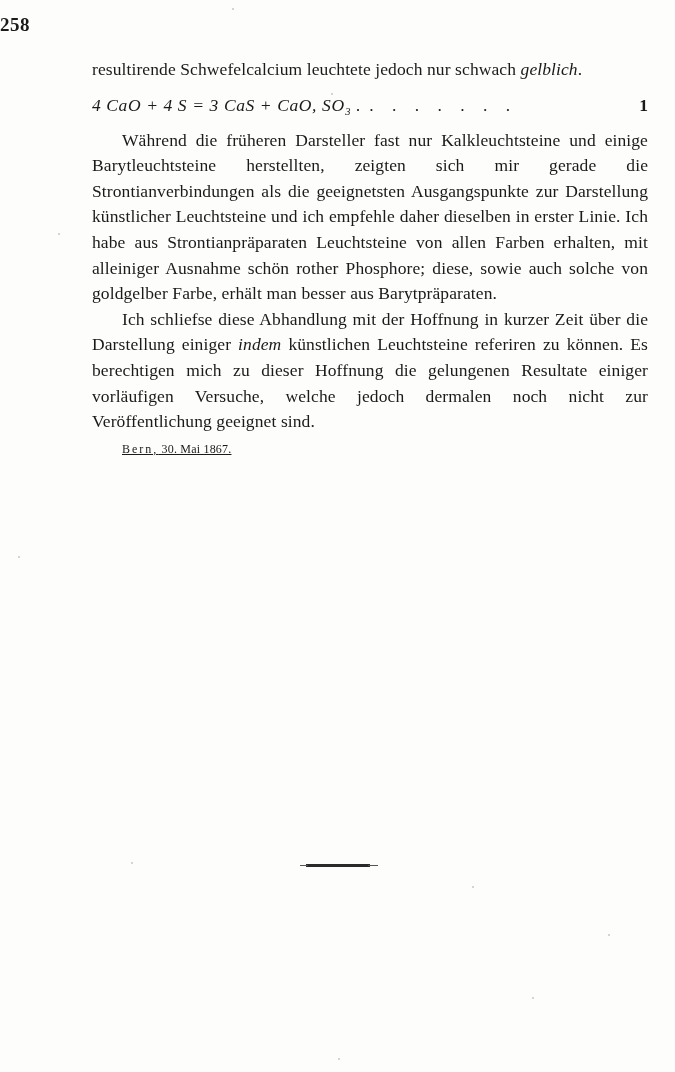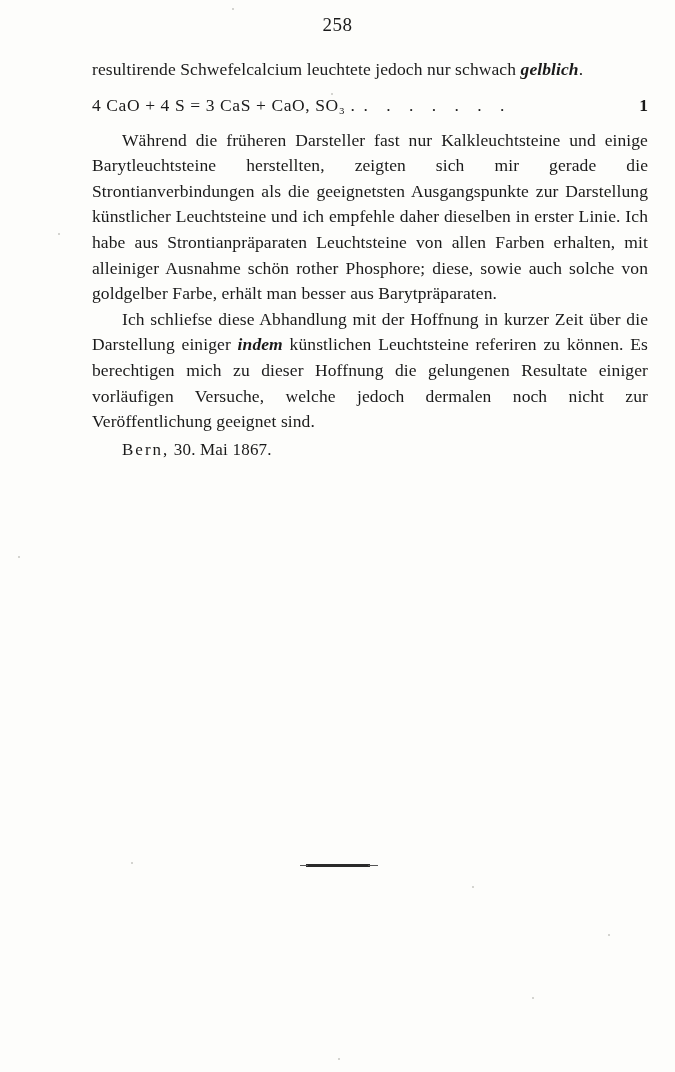--- a/index.html
+++ b/index.html
@@ -19,81 +19,83 @@
     position: relative;
     width: 675px;
     height: 1072px;
     box-sizing: border-box;
   }
   .page-number {
     position: absolute;
     top: 14px;
     left: 0;
     width: 675px;
-    text-align: center;
+    text-align: left;
     font-size: 19px;
-    font-weight: normal;
+    font-weight: bold;
     letter-spacing: 0.5px;
   }
   .content {
     position: absolute;
     top: 57px;
     left: 92px;
     width: 556px;
   }
   p.para {
     margin: 0 0 0 0;
     font-size: 17.5px;
     line-height: 25.6px;
     text-align: justify;
     text-justify: inter-word;
     letter-spacing: 0.1px;
   }
   p.para.indent {
     text-indent: 30px;
   }
-  .it { font-style: italic; font-weight: bold; }
+  .it { font-style: italic; }
 
   .equations {
     margin-top: 9px;
     margin-bottom: 9px;
     font-size: 17.5px;
     line-height: 27px;
   }
   .eq-row {
     display: flex;
     align-items: baseline;
     width: 100%;
   }
   .eq-body {
     white-space: nowrap;
     letter-spacing: 0.6px;
+    font-style: italic;
   }
   .eq-dots {
     flex: 1 1 auto;
     overflow: hidden;
     white-space: nowrap;
     letter-spacing: 7px;
     padding-left: 8px;
     color: #1a1a1a;
   }
   .eq-num {
     flex: 0 0 auto;
     font-weight: bold;
     padding-left: 4px;
     min-width: 16px;
     text-align: right;
   }
 
   .signoff {
     margin-top: 2px;
-    font-size: 17px;
+    font-size: 12px;
     line-height: 25.6px;
     text-indent: 30px;
     letter-spacing: 0.2px;
+    text-decoration: underline;
   }
   .signoff .place {
     letter-spacing: 2px;
   }
 
   .rule {
     position: absolute;
     top: 853px;
     left: 0;
     width: 675px;

